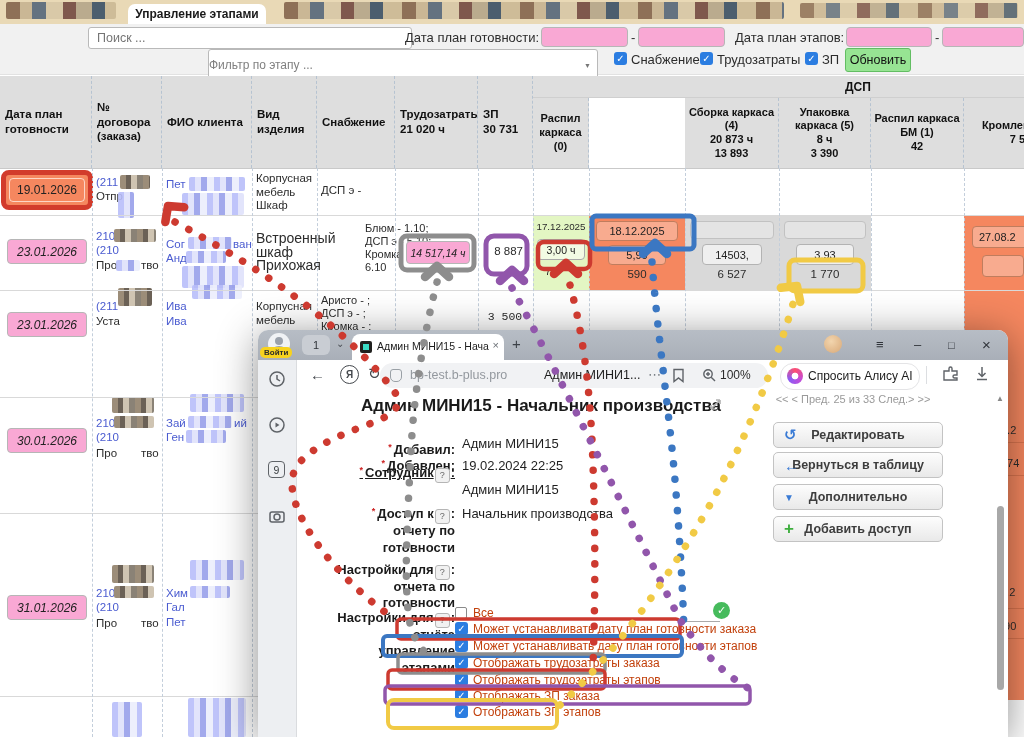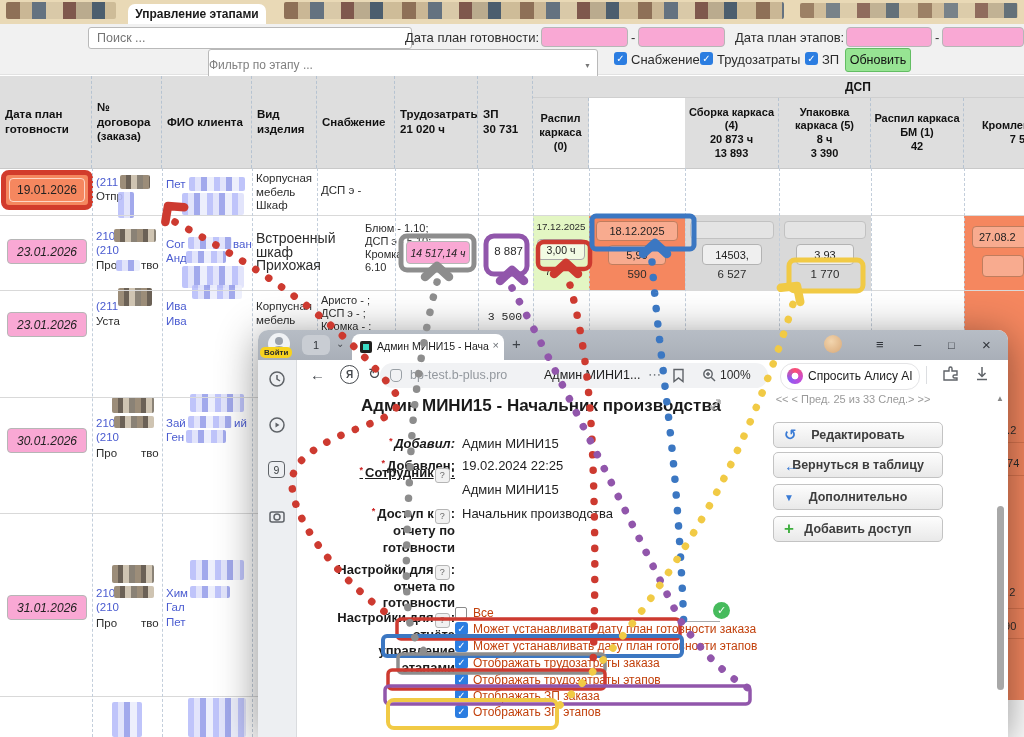--- a/index.html
+++ b/index.html
@@ -388,21 +388,21 @@
       </div>
     <div class="pbtn" style="top:154px;">
       <span class="ic" style="color:#3a7bd5;font-size:10px;">▼</span>
       <span>Дополнительно</span>
       </div>
     <div class="pbtn" style="top:186px;">
       <span class="ic" style="color:#3faf3f;font-size:17px;">+</span>
       <span>Добавить доступ</span>
       </div>
 
-    <div class="flab" style="left:19px;top:106px;font-style:italic;">
+    <div class="flab" style="left:19px;top:112px;">
       <span class="ast">*</span><span>Добавил:</span></div>
     <div class="fval" style="left:204px;top:106px;">Админ МИНИ15</div>
     <div class="flab" style="left:19px;top:128px;">
       <span class="ast">*</span><span>Добавлен:</span></div>
     <div class="fval" style="left:204px;top:128px;">19.02.2024 22:25</div>
     <div class="flab" style="left:19px;top:135px;text-decoration:underline;">
       <span class="ast">*</span><span>Сотрудник</span><span class="help">?</span><span>:</span></div>
     <div class="fval" style="left:204px;top:152px;">Админ МИНИ15</div>
     <div class="flab" style="left:19px;top:176px;">
       <span class="ast">*</span><span>Доступ к</span><span class="help">?</span><span>:</span></div>

